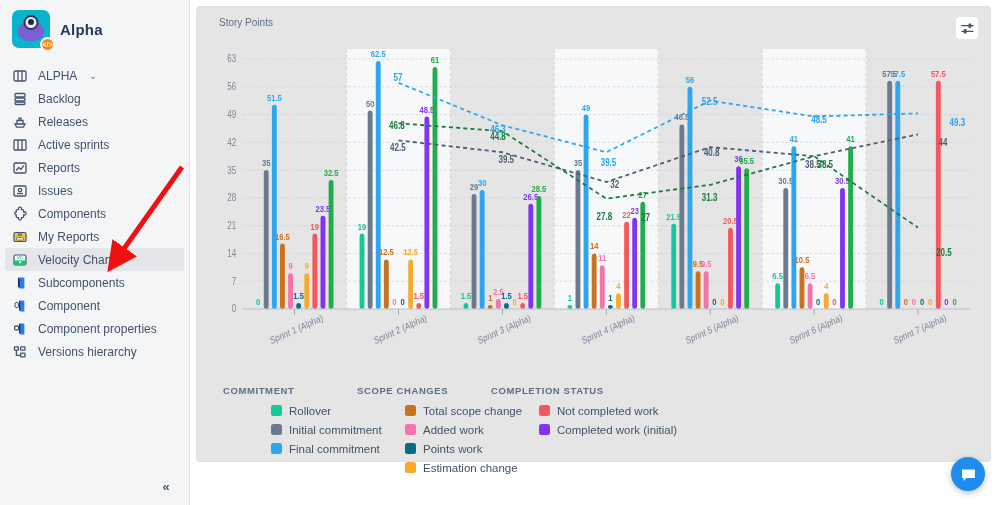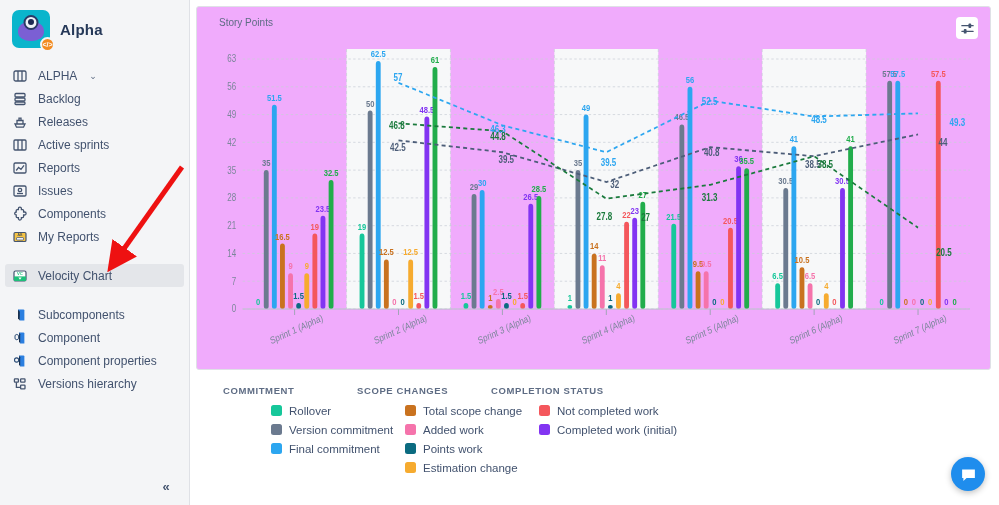--- a/index.html
+++ b/index.html
@@ -47,36 +47,36 @@
   }
   .brand-title { font-size:15px; font-weight:bold; color:#253858; letter-spacing:.2px; }
 
   .nav { padding-top:4px; }
   .nav-item {
     display:flex; align-items:center; gap:10px;
     height:23px; padding:0 10px 0 12px;
     color:#42526e; font-size:12px; cursor:pointer;
     white-space:nowrap;
   }
-  .nav-item.active { background:#e4e6ea; border-radius:3px; margin:16px 5px; padding-left:7px; }
+  .nav-item.active { background:#e4e6ea; border-radius:3px; margin:0 5px; padding-left:7px; }
   .nav-item .ic { width:16px; height:16px; flex:none; display:block; }
   .nav-item .lbl { overflow:hidden; text-overflow:ellipsis; }
   .chev { font-size:9px; color:#5e6c84; margin-left:2px; }
 
   .collapse-btn {
     position:absolute; bottom:8px; right:12px;
     width:22px; height:22px; border-radius:3px;
     display:flex; align-items:center; justify-content:center;
     color:#44546f; font-size:13px; font-weight:bold; cursor:pointer;
   }
 
   
   .main { flex:1; padding:6px 8px 6px 6px; }
   .card {
-    width:100%; height:364px; background:#f0abfc;
+    width:100%; height:456px; background:#e5e5e5;
     border:1px solid #dfe1e6; border-radius:3px;
     position:relative; padding:10px 12px;
   }
   .card-head { display:flex; justify-content:space-between; align-items:flex-start; }
   .axis-title { font-size:10px; color:#5e6c84; padding-left:10px; }
   .settings-btn {
     width:22px; height:22px; border-radius:4px;
     display:flex; align-items:center; justify-content:center;
     cursor:pointer; background:#fff;
   }
@@ -461,21 +461,21 @@
 
       <div class="legend" id="legend">
           <div class="legend-col">
             <div class="legend-title">COMMITMENT</div>
             <div class="legend-row">
               <span class="legend-swatch" style="background: rgb(22, 199, 154);"></span>
               <span class="legend-label">Rollover</span>
             </div>
             <div class="legend-row">
               <span class="legend-swatch" style="background: rgb(107, 122, 143);"></span>
-              <span class="legend-label">Version commitment</span>
+              <span class="legend-label">Initial commitment</span>
             </div>
             <div class="legend-row">
               <span class="legend-swatch" style="background: rgb(44, 166, 240);"></span>
               <span class="legend-label">Final commitment</span>
             </div>
           </div>
           <div class="legend-col">
             <div class="legend-title">SCOPE CHANGES</div>
             <div class="legend-row">
               <span class="legend-swatch" style="background: rgb(201, 114, 31);"></span>

